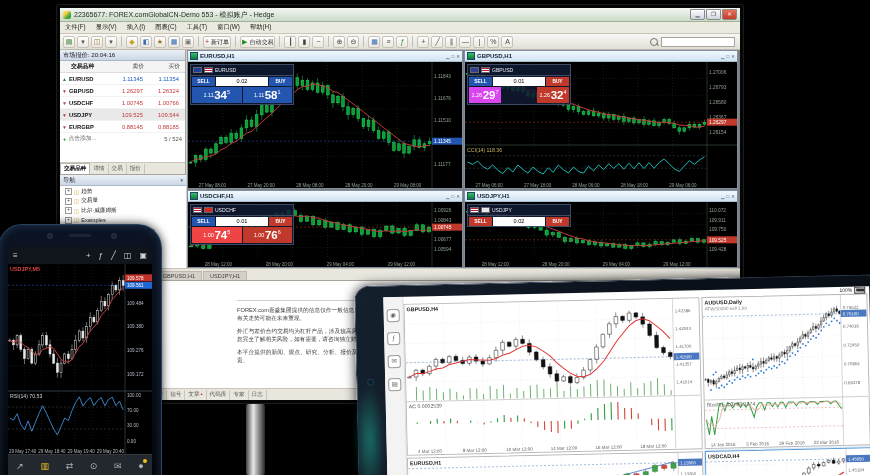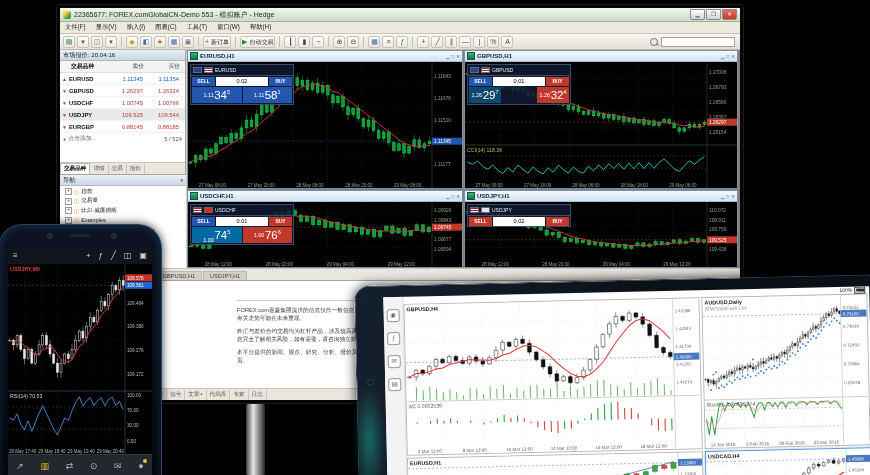--- a/index.html
+++ b/index.html
@@ -70,21 +70,21 @@
   
   .ocw{position:absolute;left:2px;top:2px;width:102px;background:rgba(16,26,50,.85);border:1px solid #3c4a66;z-index:5}
   .ocw-sym{height:8px;display:flex;align-items:center;gap:2px;padding:1px 2px;font-size:5px;color:#e8edf5;border-bottom:1px solid #3c4a66}
   .flag{width:7px;height:4.5px;border:0.5px solid #667;flex:none}
   .ocw-r1{display:flex;height:9px;gap:1px;padding:1px 1px 0}
   .ocw-lbl{width:23px;font-size:4.8px;text-align:center;line-height:9px;color:#fff;font-weight:bold}
   .ocw-vol{flex:1;background:#fff;color:#000;font-size:5.6px;text-align:center;line-height:9px}
   .ocw-r2{display:flex;gap:1px;padding:1px}
   .ocw-big{flex:1;height:16px;display:flex;align-items:center;justify-content:center;color:#fff;border:none;padding:0}
   .ocw-big .pfx{font-size:5.5px;margin-right:0.5px}
-  .ocw-big .bg2{font-size:11.5px;font-weight:normal;line-height:16px}
+  .ocw-big .bg2{font-size:11.5px;font-weight:bold;line-height:16px}
   .ocw-big .pip{font-size:5.5px;align-self:flex-start;margin-top:2px}
   
   .toolbox{position:absolute;left:0;top:272px;right:0;height:120px;background:#fff;border-top:1px solid #a8a49a;overflow:hidden;box-sizing:border-box}
   .tbx-inner{position:absolute;left:0;top:0;right:0;bottom:12px;padding:3px 10px 0 177px;overflow:hidden}
   .tbx-rule{border-top:1px solid #cfcfcf;margin:16px 0 5px}
   .tbx-inner p{margin:0 0 5px;font-size:5.7px;line-height:8px;color:#3c3c3c;text-align:justify}
   .tbxtabs{position:absolute;left:0;bottom:0;right:0;height:12px;padding-left:4px}
   
   .stand{position:absolute;left:246px;top:404px;width:19px;height:71px;z-index:0;
     background:linear-gradient(90deg,#3e3e3e,#e8e8e8 38%,#9b9b9b 62%,#262626);border-radius:2px}
@@ -606,21 +606,21 @@
                     <span class="flag" style="background: rgb(48, 64, 142);"></span>
                     <span class="flag" style="background: repeating-linear-gradient(rgb(178, 34, 52) 0px, rgb(178, 34, 52) 1px, rgb(255, 255, 255) 1px, rgb(255, 255, 255) 2px);"></span>
                     <span>GBPUSD</span>
                   </div>
                   <div class="ocw-r1">
                     <span class="ocw-lbl" style="background: rgb(36, 86, 176);">SELL</span>
                     <span class="ocw-vol">0.01</span>
                     <span class="ocw-lbl" style="background: rgb(192, 57, 43);">BUY</span>
                   </div>
                   <div class="ocw-r2">
-                    <button class="ocw-big" style="background: #0c4a6e;">
+                    <button class="ocw-big" style="background: #d946ef;">
                       <span class="pfx">1.26</span>
                       <span class="bg2">29</span>
                       <span class="pip">7</span>
                     </button>
                     <button class="ocw-big" style="background: rgb(192, 57, 43); margin-left: 35px;">
                       <span class="pfx">1.26</span>
                       <span class="bg2">32</span>
                       <span class="pip">4</span>
                     </button>
                   </div>
@@ -750,21 +750,21 @@
                     <span class="flag" style="background: repeating-linear-gradient(rgb(178, 34, 52) 0px, rgb(178, 34, 52) 1px, rgb(255, 255, 255) 1px, rgb(255, 255, 255) 2px);"></span>
                     <span class="flag" style="background: rgb(213, 43, 30);"></span>
                     <span>USDCHF</span>
                   </div>
                   <div class="ocw-r1">
                     <span class="ocw-lbl" style="background: rgb(36, 86, 176);">SELL</span>
                     <span class="ocw-vol">0.01</span>
                     <span class="ocw-lbl" style="background: rgb(192, 57, 43);">BUY</span>
                   </div>
                   <div class="ocw-r2">
-                    <button class="ocw-big" style="background: #0369a1; align-items: flex-end;">
+                    <button class="ocw-big" style="background: #ef4444;">
                       <span class="pfx">1.00</span>
                       <span class="bg2">74</span>
                       <span class="pip">5</span>
                     </button>
                     <button class="ocw-big" style="background: rgb(192, 57, 43);">
                       <span class="pfx">1.00</span>
                       <span class="bg2">76</span>
                       <span class="pip">6</span>
                     </button>
                   </div>

